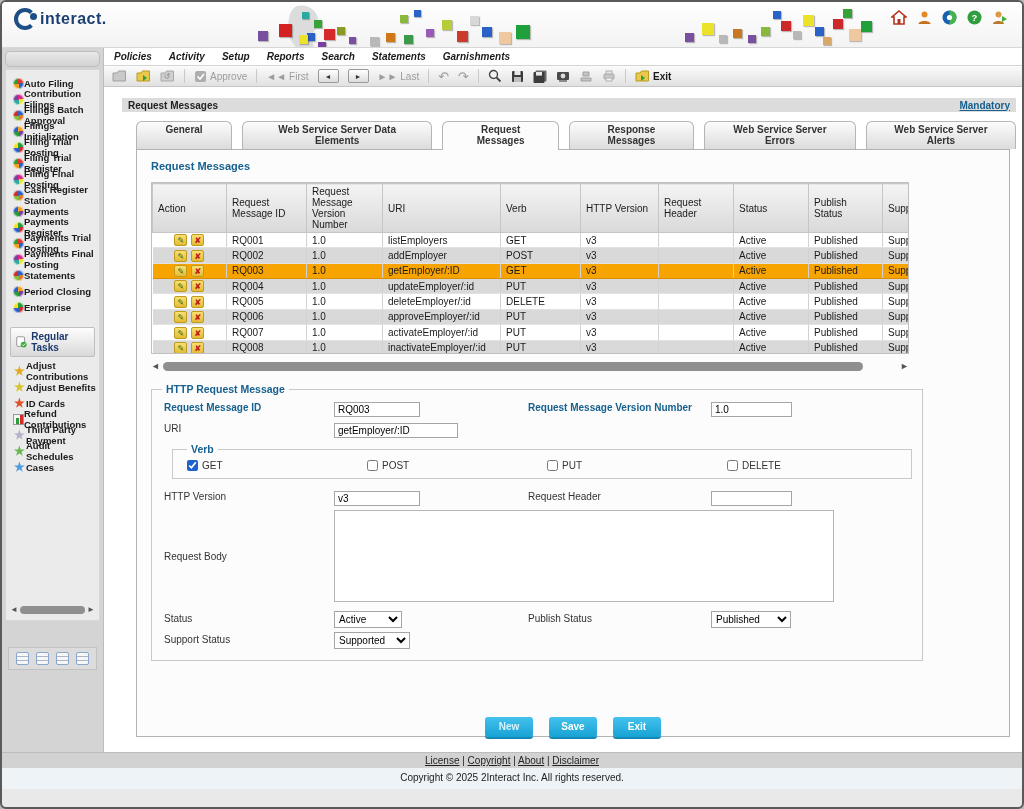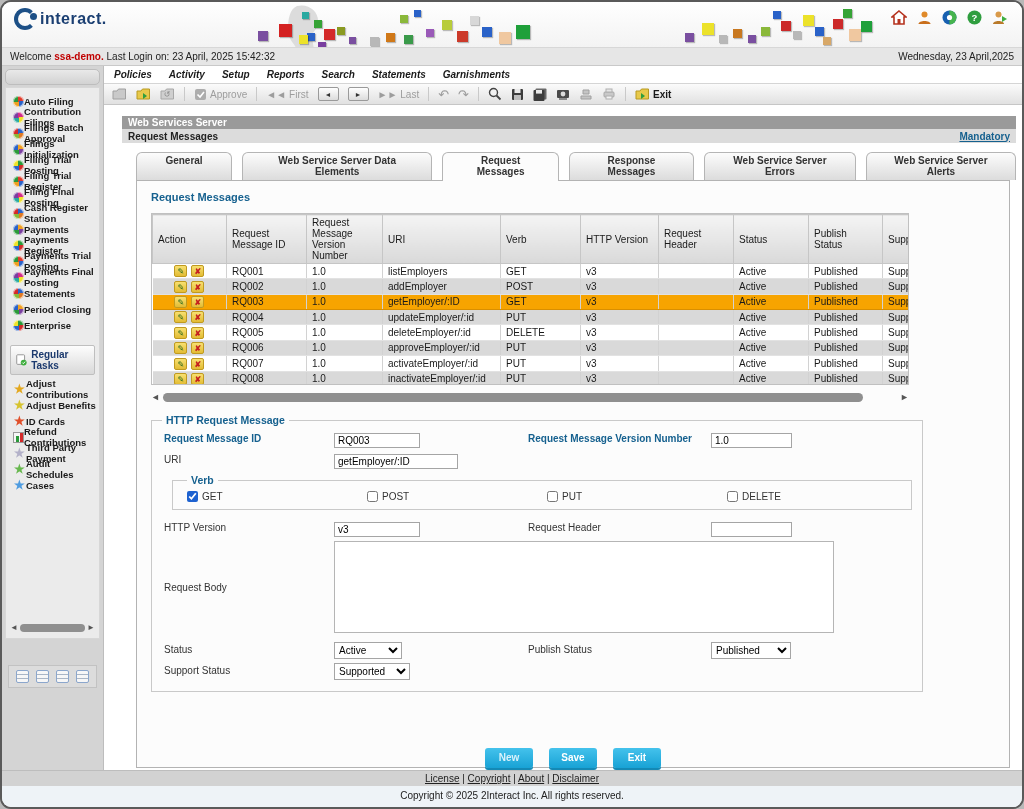--- a/index.html
+++ b/index.html
@@ -1,19 +1,19 @@
 <!DOCTYPE html>
 <html><head>
 <meta charset="utf-8">
 <style>
   * { margin:0; padding:0; box-sizing:border-box; }
   html,body { background:#b9b9b9; }
   body { font-family:"Liberation Sans", sans-serif; }
   .page { position:relative; width:1024px; height:809px; margin:0 auto;
-          background:#e9e9e9; border:2px solid #5a5a5a; border-radius:11px; overflow:hidden; }
+          background:#e9e9e9; border:2px solid #5a5a5a; border-radius:6px; overflow:hidden; }
 
   
   .banner { position:relative; height:46px; background:linear-gradient(#ffffff,#f3f3f3);
             border-bottom:1px solid #d7d7d7; overflow:hidden; }
   .logo-wrap { position:absolute; left:12px; top:6px; display:flex; align-items:center; gap:4px; }
   .logo-swirl { width:22px; height:22px; border-radius:50%;
                 border:4px solid #1c4f86; border-right-color:transparent; position:relative; }
   .logo-swirl::after { content:""; position:absolute; right:-5px; top:1px; width:7px; height:7px;
                        border-radius:50%; background:#1c4f86; }
   .logo-text { font-size:16px; font-weight:bold; color:#1b3f72; letter-spacing:0.5px; }
@@ -216,28 +216,20 @@
           <text x="7.5" y="11" font-size="9.5" font-weight="bold" fill="#fff" text-anchor="middle" font-family="Liberation Sans, sans-serif">?</text>
         </svg>
       <svg width="16" height="15" viewBox="0 0 16 15">
           <circle cx="6.5" cy="4.5" r="3" fill="#d99a4a"></circle>
           <path d="M1 14 c0-4 11-4 11 0 z" fill="#b97a2a"></path>
           <path d="M10 6 l5 3 -5 3 z" fill="#3fae3f"></path>
         </svg>
     </div>
   </div>
 
-  <div class="welcome-bar">
-    <div>
-      <span>Welcome</span>
-      <span class="welcome-user">ssa-demo.</span>
-      <span>Last Login on: 23 April, 2025 15:42:32</span>
-    </div>
-    <div>Wednesday, 23 April,2025</div>
-  </div>
 
   <div class="body-row">
 
     <div class="sidebar">
       <div class="side-top-box"></div>
       <div class="side-list">
         <div id="side-items">
             <div class="side-item">
               <span class="pinwheel" style="background: conic-gradient(rgb(224, 58, 42) 0deg, rgb(224, 58, 42) 25%, rgb(42, 98, 200) 0deg, rgb(42, 98, 200) 50%, rgb(239, 160, 33) 0deg, rgb(239, 160, 33) 75%, rgb(42, 154, 58) 0deg, rgb(42, 154, 58) 100%);"></span>
               <span>Auto Filing</span>
@@ -446,21 +438,20 @@
         <span class="tb-it en">
           <svg width="15" height="13" viewBox="0 0 15 13">
               <path d="M1 3 h4 l1.5-2 h7 v10 h-12.5 z" fill="#e8c94a" stroke="#b89a20"></path>
               <path d="M6 5 l4 3 -4 3 z" fill="#2f9e3f"></path>
             </svg>
           <span class="tb-exit">Exit</span>
         </span>
       </div>
 
       <div class="content-wrap">
-        <div class="title-bar">Web Services Server</div>
         <div class="crumb-bar">
           <span>Request Messages</span>
           <span class="mandatory">Mandatory</span>
         </div>
 
         <div class="tabs" id="tabs">
             <div class="tab">General</div>
             <div class="tab">Web Service Server Data Elements</div>
             <div class="tab active">Request Messages</div>
             <div class="tab">Response Messages</div>

